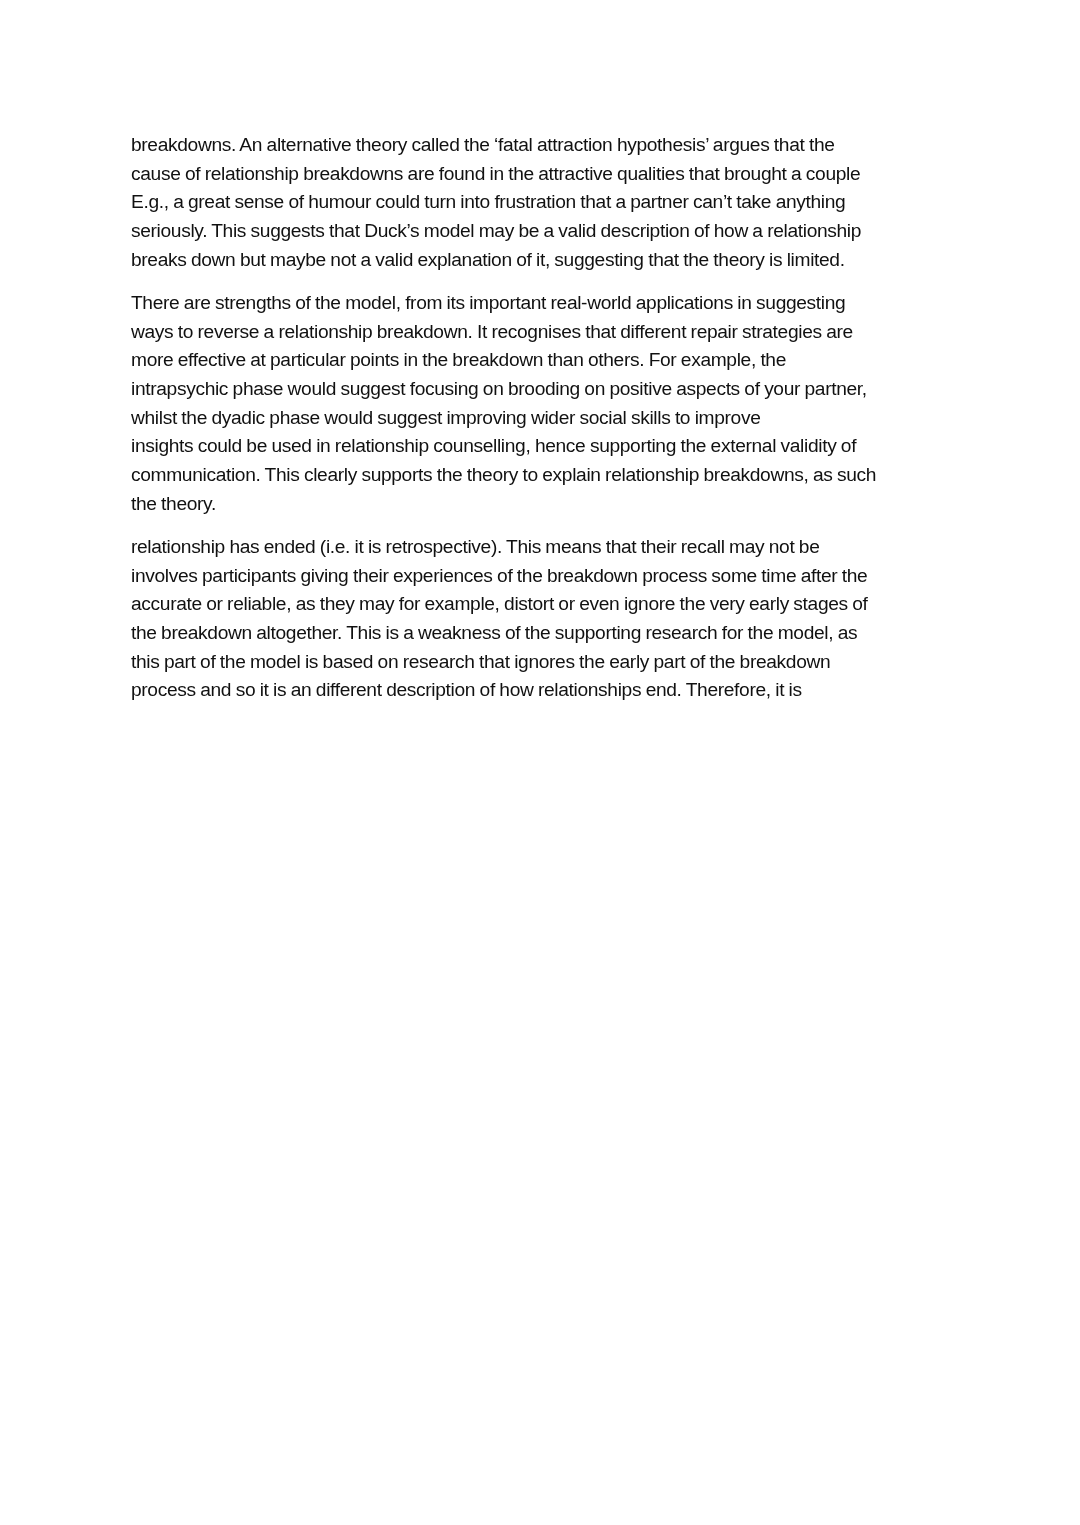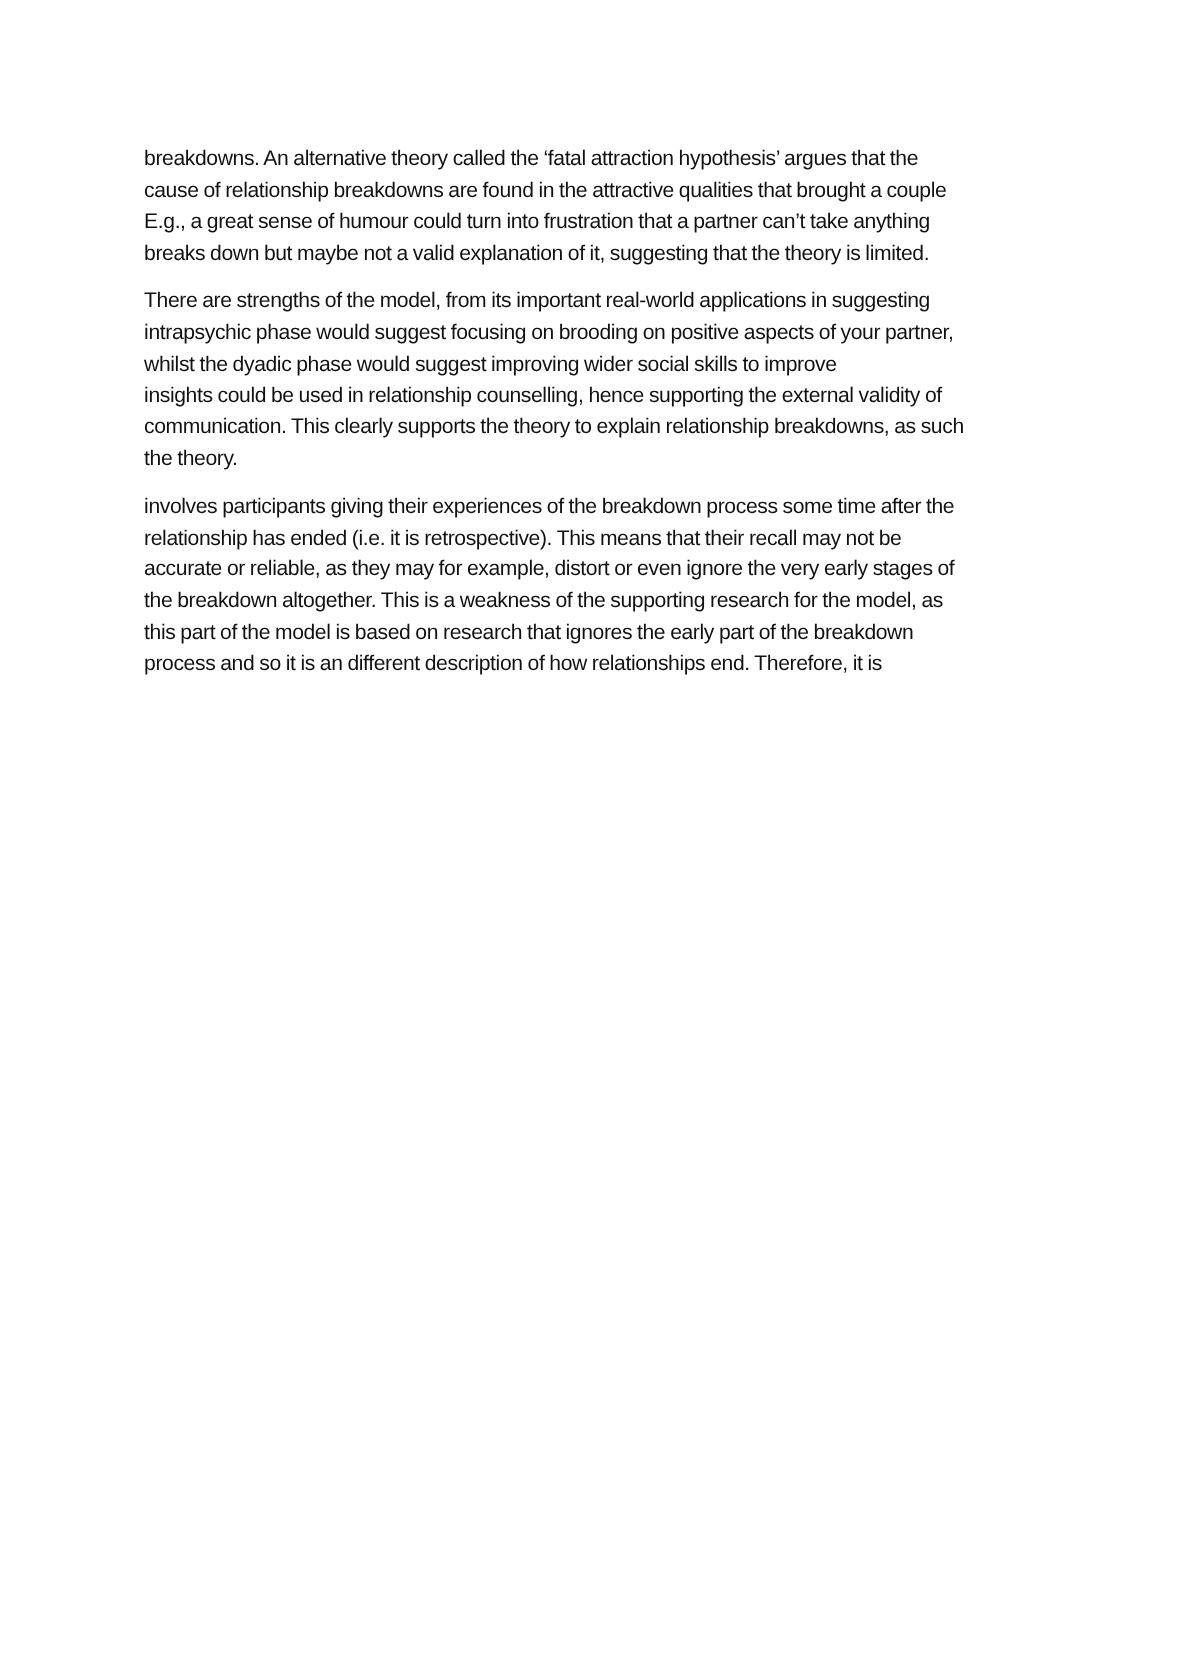--- a/index.html
+++ b/index.html
@@ -36,34 +36,37 @@
   </style>
 </head>
 <body>
 
 <div class="page">
 
   <p class="para">
     <span class="line">breakdowns. An alternative theory called the ‘fatal attraction hypothesis’ argues that the</span>
     <span class="line">cause of relationship breakdowns are found in the attractive qualities that brought a couple</span>
     <span class="line">E.g., a great sense of humour could turn into frustration that a partner can’t take anything</span>
+    <span class="line">seriously. This suggests that Duck’s model may be a valid description of how a relationship</span>
     <span class="line">breaks down but maybe not a valid explanation of it, suggesting that the theory is limited.</span>
   </p>
 
   <p class="para">
     <span class="line">There are strengths of the model, from its important real-world applications in suggesting</span>
+    <span class="line">ways to reverse a relationship breakdown. It recognises that different repair strategies are</span>
+    <span class="line">more effective at particular points in the breakdown than others. For example, the</span>
     <span class="line">intrapsychic phase would suggest focusing on brooding on positive aspects of your partner,</span>
     <span class="line">whilst the dyadic phase would suggest improving wider social skills to improve</span>
     <span class="line">insights could be used in relationship counselling, hence supporting the external validity of</span>
     <span class="line">communication. This clearly supports the theory to explain relationship breakdowns, as such</span>
     <span class="line">the theory.</span>
   </p>
 
   <p class="para">
+    <span class="line">relationship has ended (i.e. it is retrospective). This means that their recall may not be</span>
     <span class="line">involves participants giving their experiences of the breakdown process some time after the</span>
-    <span class="line">relationship has ended (i.e. it is retrospective). This means that their recall may not be</span>
     <span class="line">accurate or reliable, as they may for example, distort or even ignore the very early stages of</span>
     <span class="line">the breakdown altogether. This is a weakness of the supporting research for the model, as</span>
     <span class="line">this part of the model is based on research that ignores the early part of the breakdown</span>
     <span class="line">process and so it is an different description of how relationships end. Therefore, it is</span>
   </p>
 
 </div>
 
 </body></html>

